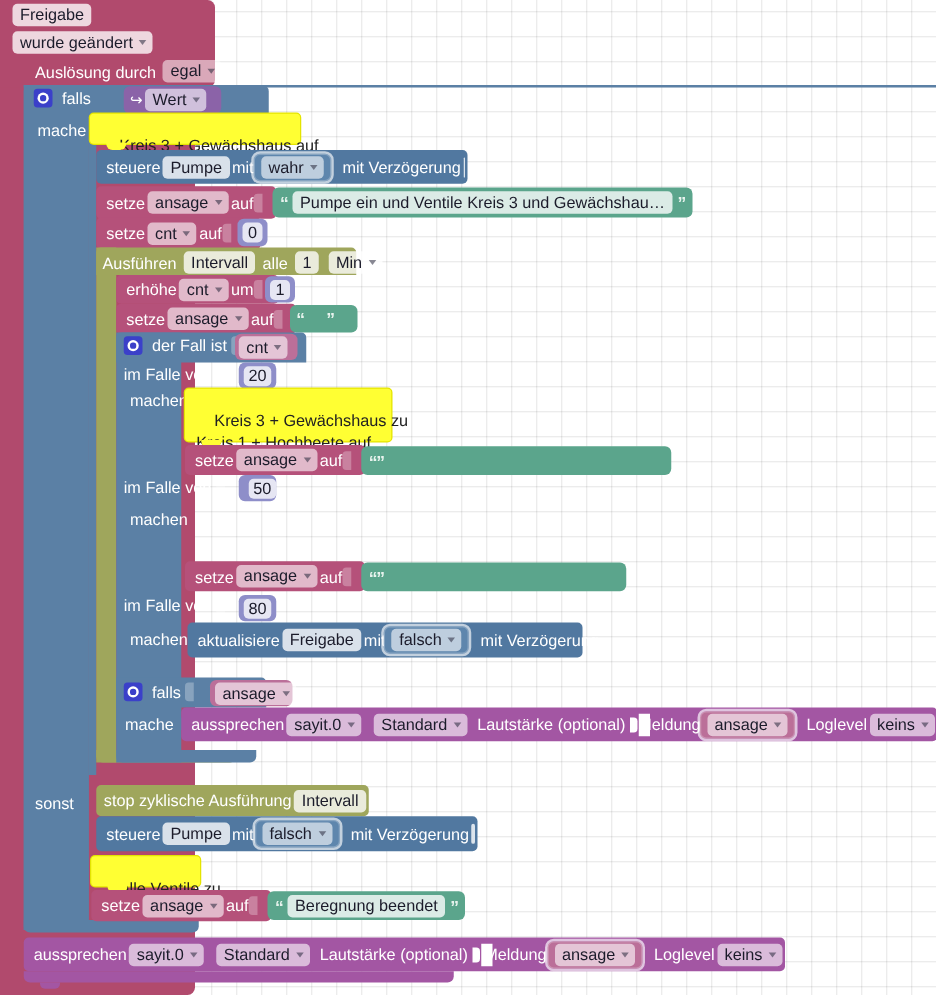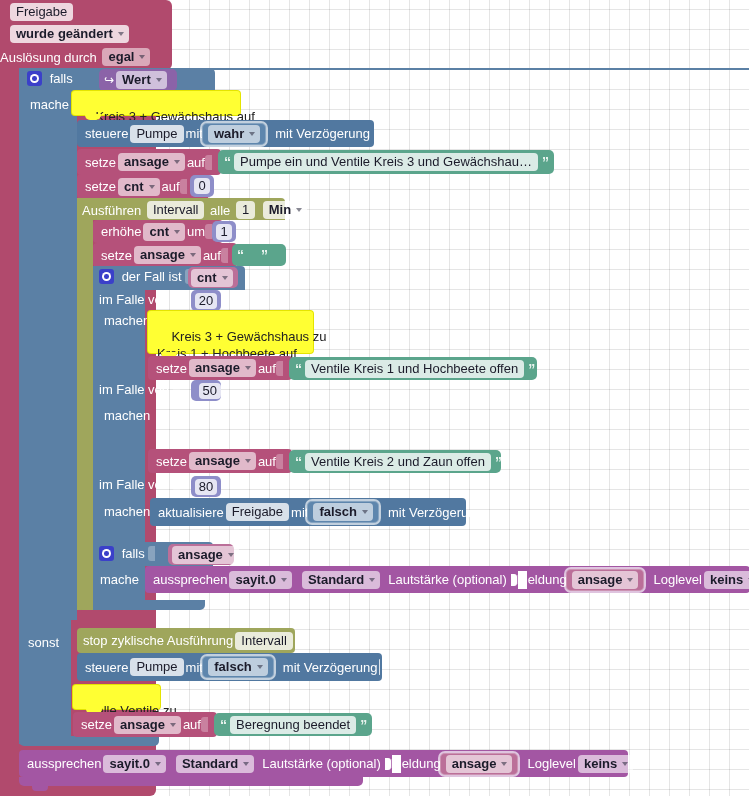--- a/index.html
+++ b/index.html
@@ -39,21 +39,21 @@
   .fld{
     display:inline-block;vertical-align:middle;
     background:rgba(255,255,255,.60);
     color:#1b1b2a;
     border-radius:4px;
     padding:1px 6px;
     margin:0 2px;
     line-height:16px;
     white-space:nowrap;
   }
-  .fld.drop{padding-right:16px;position:relative;font-weight:bold;}
+  .fld.drop{padding-right:16px;position:relative;}
   .fld.drop:after{
     content:"";position:absolute;right:5px;top:50%;margin-top:-2px;
     width:0;height:0;border-left:3.5px solid transparent;border-right:3.5px solid transparent;
     border-top:4px solid rgba(40,40,60,.55);
   }
   .fld.lite{background:rgba(255,255,255,.78);}
   .fld.pale{background:rgba(255,255,255,.52);}
   .lbl{color:#ffffff;display:inline-block;vertical-align:middle;white-space:nowrap;}
 
   
@@ -127,21 +127,21 @@
 
   <div class="blk c-trigger" style="left:0px;top:0px;width:156px;height:796px;border-radius:0 6px 6px 0;"></div>
   <div class="blk c-trigger" style="left:0px;top:0px;width:172px;height:70px;border-radius:0 6px 6px 0;"></div>
 
   <div class="blk" style="left:8px;top:3px;">
     <span class="fld lite">Freigabe</span>
   </div>
   <div class="blk" style="left:8px;top:25px;">
     <span class="fld drop lite">wurde geändert</span>
   </div>
-  <div class="blk" style="left:0;top:48px;">
+  <div class="blk" style="left:28px;top:48px;">
     <span class="lbl">Auslösung durch</span>
     <span class="fld drop pale">egal</span>
   </div>
 
   <div class="blk c-control" style="left:19px;top:68px;width:737px;height:2px;"></div>
 
   <div class="blk c-control" style="left:19px;top:68px;width:196px;height:24px;border-radius:5px 5px 0 0;"></div>
 
   <div class="blk c-control" style="left:19px;top:68px;width:52px;height:676px;"></div>
 
@@ -292,21 +292,20 @@
     <div class="row">
       <span class="lbl">setze</span>
       <span class="fld drop">ansage</span>
       <span class="lbl">auf</span>
       <span class="socket"></span>
     </div>
   </div>
   <div class="blk c-text" style="left:289px;top:357px;width:248px;height:23px;border-radius:5px;">
     <div class="row" style="padding-left:6px;">
       <span class="quote">“</span>
-      <span class="fld lite" style="margin:0 4px;">Ventile Kreis 1 und Hochbeete offen</span>
       <span class="quote">”</span>
     </div>
   </div>
 
   <div class="blk" style="left:99px;top:381px;">
     <span class="lbl">im Falle von</span>
     <span class="socket"></span>
   </div>
   <div class="blk c-num" style="left:191px;top:380px;width:30px;height:21px;border-radius:5px;">
     <div class="row" style="padding-left:0;justify-content:flex-end;">
@@ -320,21 +319,20 @@
     <div class="row">
       <span class="lbl">setze</span>
       <span class="fld drop">ansage</span>
       <span class="lbl">auf</span>
       <span class="socket"></span>
     </div>
   </div>
   <div class="blk c-text" style="left:289px;top:450px;width:212px;height:23px;border-radius:5px;">
     <div class="row" style="padding-left:6px;">
       <span class="quote">“</span>
-      <span class="fld lite" style="margin:0 4px;">Ventile Kreis 2 und Zaun offen</span>
       <span class="quote">”</span>
     </div>
   </div>
 
   <div class="blk" style="left:99px;top:476px;">
     <span class="lbl">im Falle von</span>
     <span class="socket"></span>
   </div>
   <div class="blk c-num" style="left:191px;top:476px;width:30px;height:21px;border-radius:5px;">
     <div class="row" style="padding-left:0;justify-content:center;">

